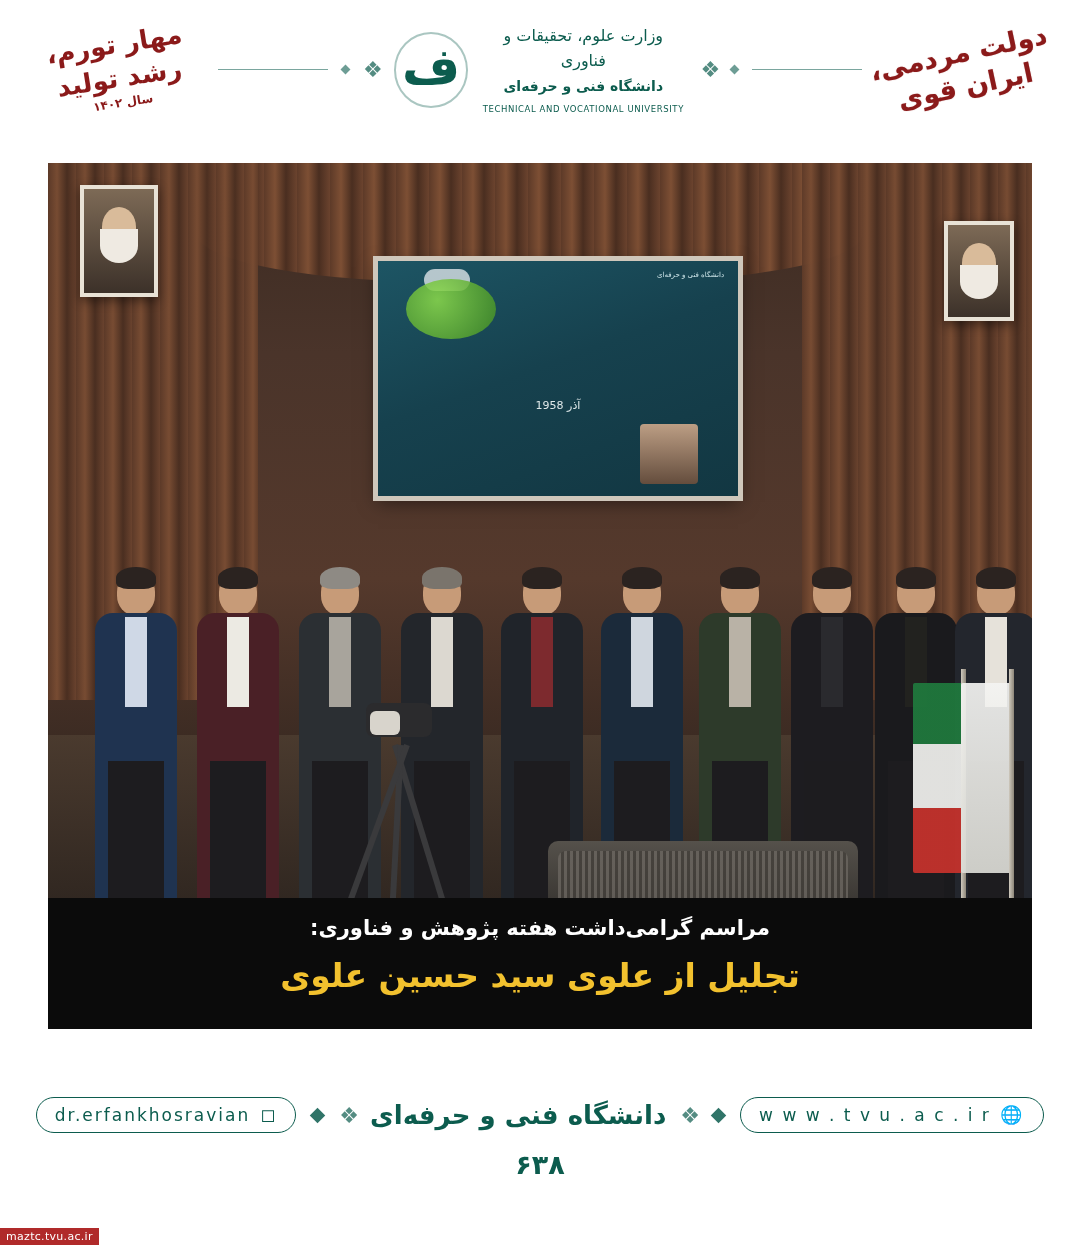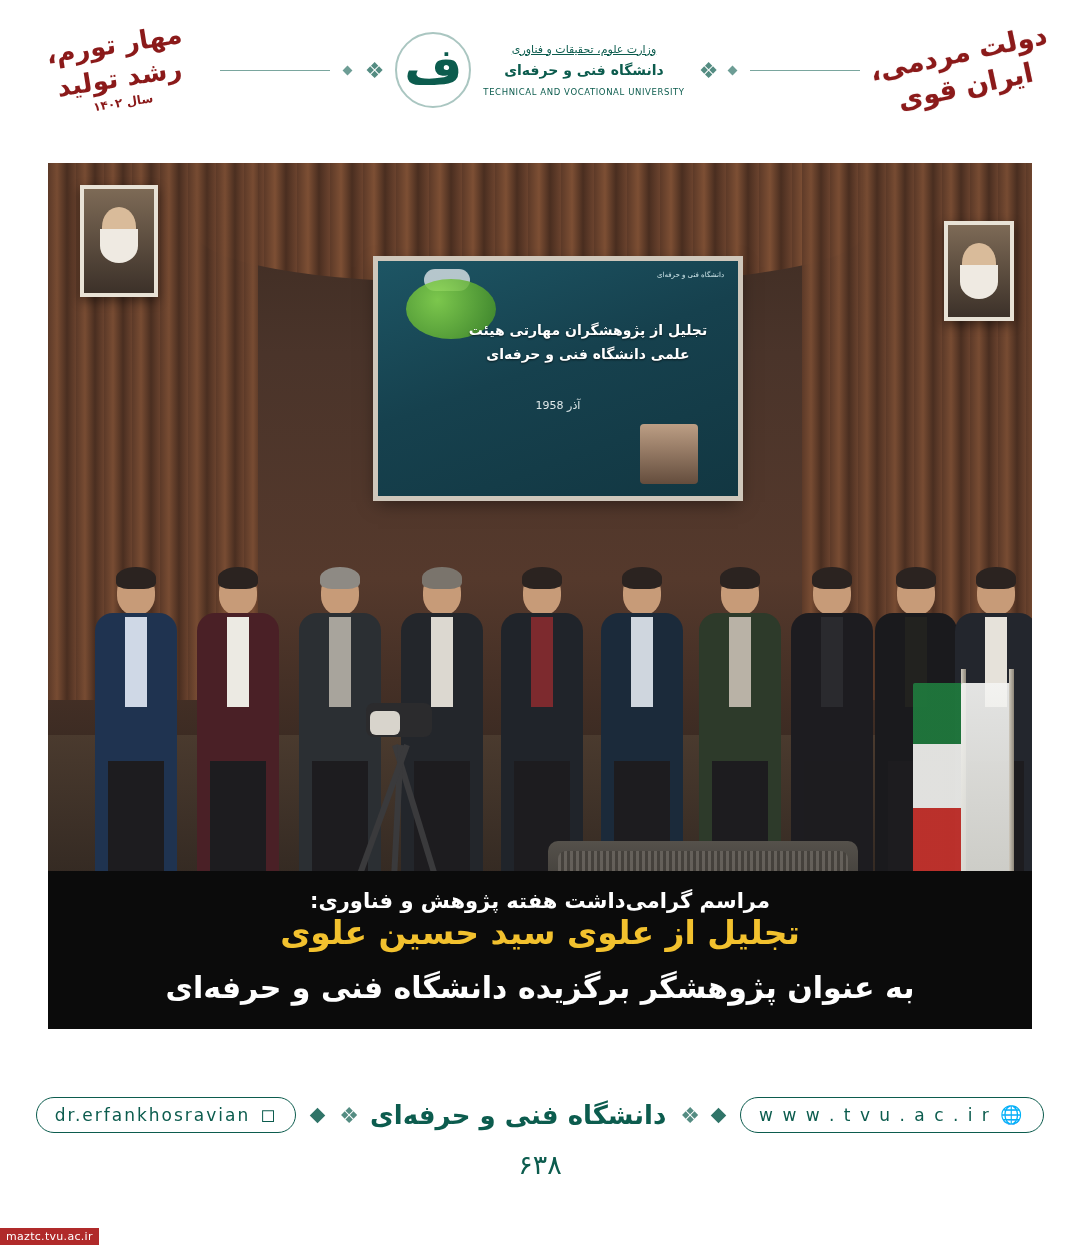--- a/index.html
+++ b/index.html
@@ -83,21 +83,21 @@
     display: flex;
     align-items: center;
     gap: 12px;
     background: transparent;
   }
   .hdr-ministry {
     text-align: center;
     color: #0c5c4e;
     line-height: 1.55;
   }
-  .hdr-ministry .l1 { font-size: 11px; text-decoration: underline; }
+  .hdr-ministry .l1 { font-size: 16px; }
   .hdr-ministry .l2 { font-size: 14px; font-weight: bold; margin-top: 2px; }
   .hdr-ministry .l3 { font-size: 8.5px; letter-spacing: .6px; margin-top: 5px; }
   .tvu-mark {
     width: 76px; height: 76px;
     position: relative;
     display: flex; align-items: center; justify-content: center;
   }
   .tvu-mark .ring {
     position: absolute; inset: 0;
     border: 2px solid #0c5c4e;
@@ -314,20 +314,21 @@
     left: 48px; right: 48px; bottom: 216px;
     background: #0b0b0b;
     padding: 18px 22px 16px 22px;
     text-align: center;
   }
   .cap-line1 {
     color: #ffffff;
     font-size: 21px;
     font-weight: bold;
     letter-spacing: .2px;
+    margin-bottom: 16px;
   }
   .cap-line2 {
     color: #f2c12e;
     font-size: 33px;
     font-weight: bold;
     margin-bottom: 18px;
   }
   .cap-line3 {
     color: #ffffff;
     font-size: 30px;
@@ -376,21 +377,21 @@
   }
   .brand-center .name {
     font-size: 26px;
     font-weight: bold;
     letter-spacing: 1px;
   }
   .footer-num {
     margin-top: 16px;
     color: #0c5c4e;
     font-size: 27px;
-    font-weight: normal;
+    font-weight: bold;
     letter-spacing: 2px;
   }
   .watermark {
     position: absolute;
     left: 0; bottom: 0;
     background: #b02a2a;
     color: #ffffff;
     font-size: 11px;
     padding: 2px 6px;
     letter-spacing: .3px;
@@ -449,21 +450,20 @@
     </div>
     <div class="portrait p2">
       <span class="face"></span>
       <span class="beard"></span>
     </div>
 
     <div class="screen">
       <div class="cloud"></div>
       <div class="blob"></div>
       <div class="slide-head">دانشگاه فنی و حرفه‌ای</div>
-      <div class="slide-title">تجلیل از پژوهشگران مهارتی هیئت علمی دانشگاه فنی و حرفه‌ای</div>
       <div class="slide-date">آذر 1958</div>
       <div class="slide-photo"></div>
     </div>
 
     <div class="stage-floor"></div>
     <div class="apron"></div>
 
     <div class="people">
       <div class="person" style="left:46px;">
           <span class="head"></span>
@@ -556,21 +556,20 @@
     </div>
 
     <div class="speaker-box">
       <span class="grill"></span>
     </div>
   </div>
 
   <div class="caption">
     <div class="cap-line1">مراسم گرامی‌داشت هفته پژوهش و فناوری:</div>
     <div class="cap-line2">تجلیل از علوی سید حسین علوی</div>
-    <div class="cap-line3">به عنوان پژوهشگر برگزیده دانشگاه فنی و حرفه‌ای</div>
   </div>
 
   <div class="footer">
     <div class="footer-row">
 
       <div class="pill">
         <span class="ico">🌐</span>
         <span>w w w . t v u . a c . i r</span>
       </div>
 

